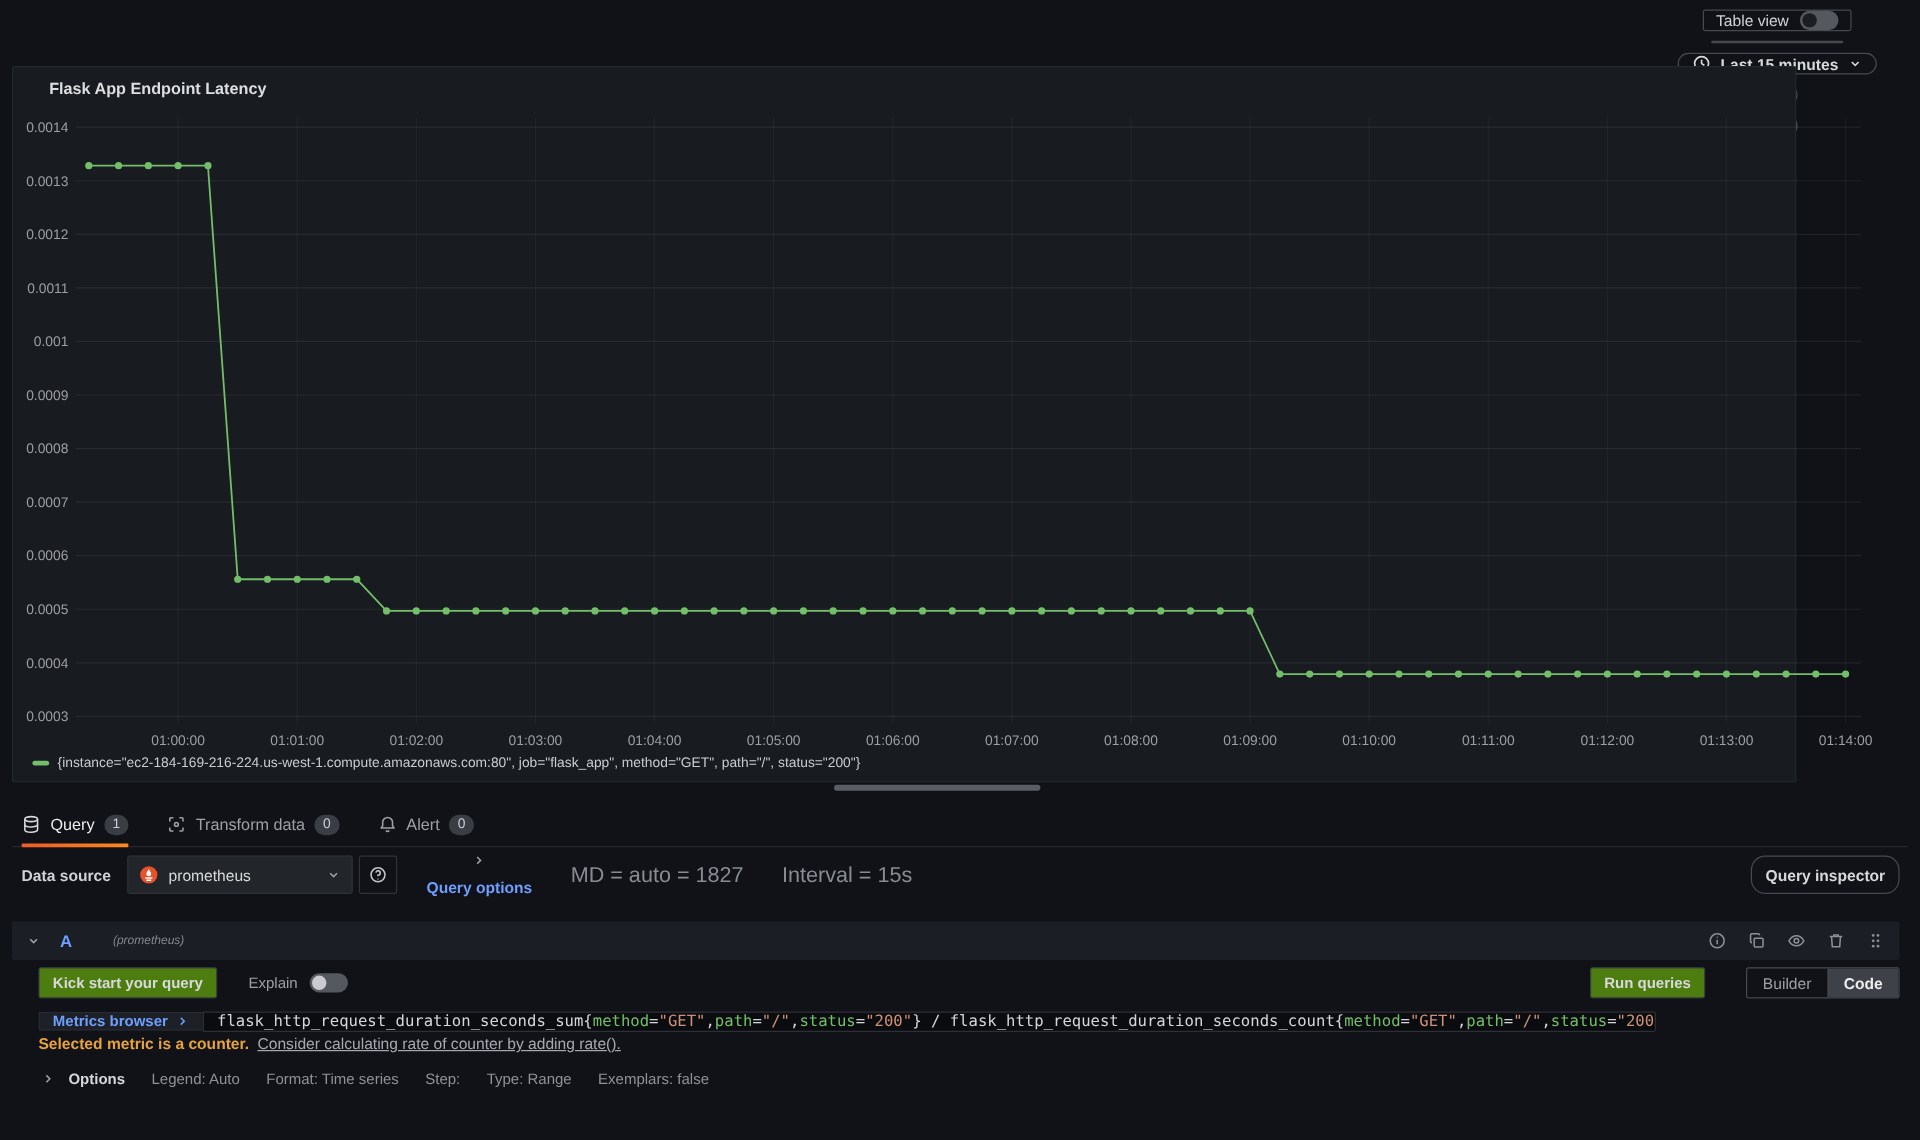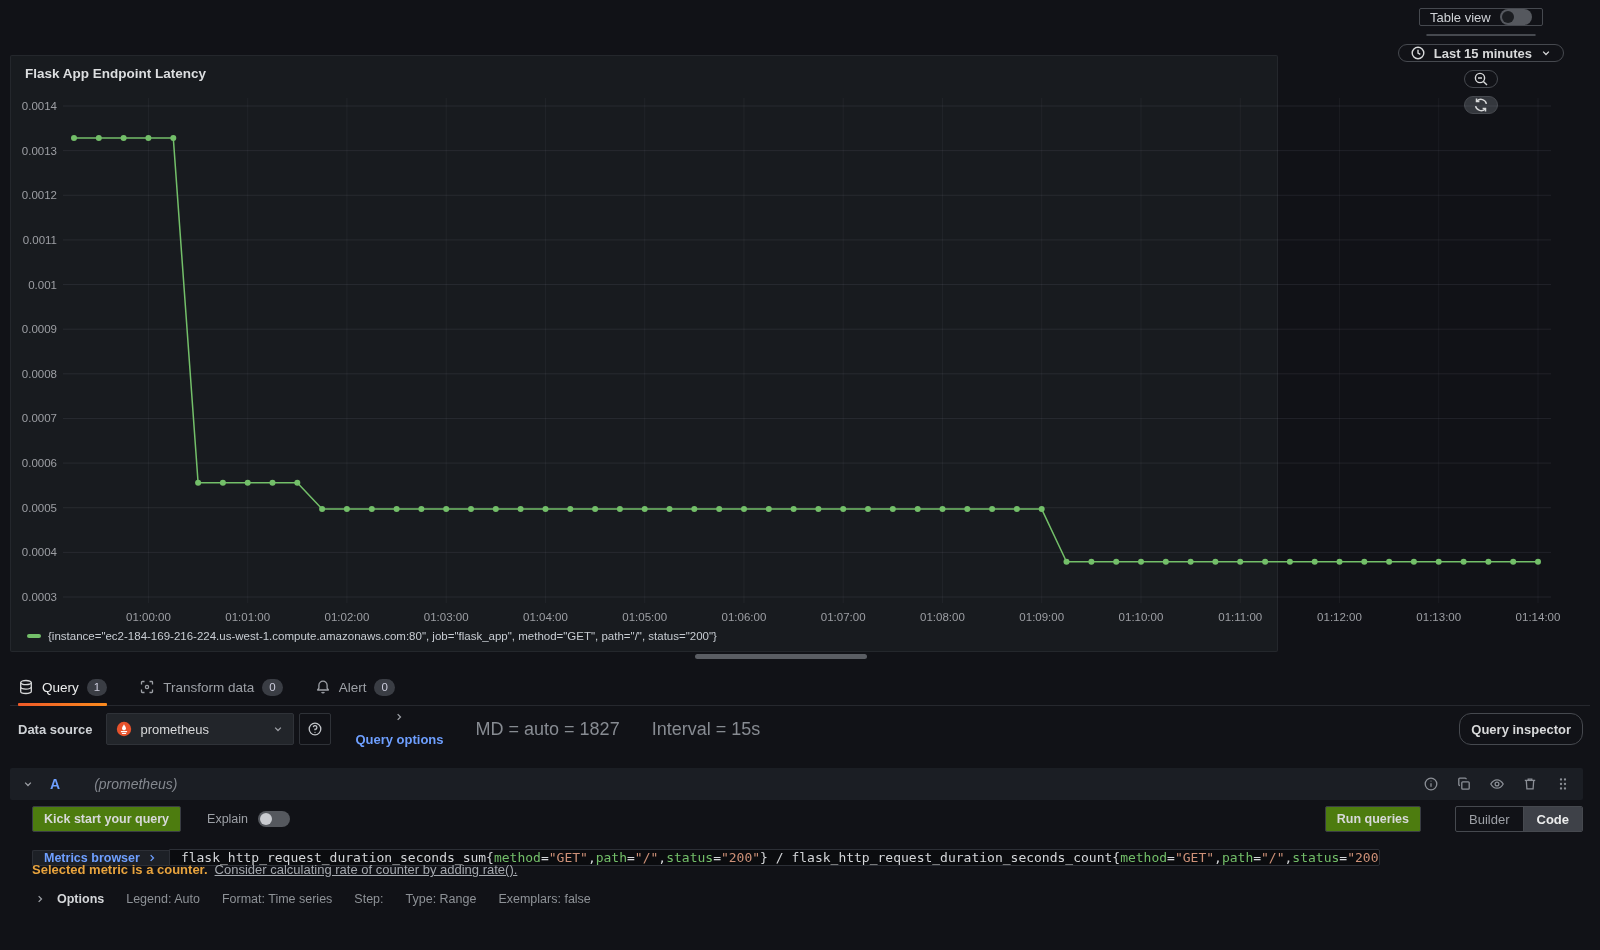--- a/index.html
+++ b/index.html
@@ -18,21 +18,21 @@
   .seg .cell.active{background:#3e4148;color:#eceded;font-weight:600;}
   .seg .cell + .cell{border-left:1px solid #46494f;}
   .btn{display:flex;align-items:center;gap:8px;height:30px;padding:0 11px;border:1px solid #46494f;border-radius:12px;background:transparent;color:#d8d9da;font-size:13px;font-weight:600;cursor:pointer;font-family:inherit;}
   .btn.icon-only{width:34px;justify-content:center;padding:0;}
   .btn.refresh{background:#34373d;}
   .switch{width:32px;height:16px;border-radius:9px;background:#55585e;position:relative;display:inline-block;cursor:pointer;}
   .switch .knob{position:absolute;left:2px;top:2px;width:12px;height:12px;border-radius:50%;background:#1b1d21;}
   .switch.light .knob{background:#c9cbd0;}
 
   
-  .panel{position:absolute;left:10px;top:55px;width:1268px;height:597px;background:#181b1f;border:1px solid rgba(204,204,220,.07);border-radius:2px;}
+  .panel{position:absolute;left:10px;top:55px;width:1487px;height:597px;background:#181b1f;border:1px solid rgba(204,204,220,.07);border-radius:2px;padding-left:16px;}
   .panel-title{padding:10px 14px 0;font-size:13.5px;font-weight:600;color:#dcdee0;}
   #chart-svg{position:absolute;left:0;top:30px;overflow:visible;}
   #chart-svg text{font-family:"Liberation Sans",sans-serif;}
   .legend-row{position:absolute;left:16px;bottom:9px;display:flex;align-items:center;gap:7px;font-size:11.5px;color:#c8cdd3;cursor:pointer;}
   .legend-swatch{width:14px;height:4px;border-radius:2px;background:#73bf69;}
 
   .scroll-thumb{position:absolute;left:695px;top:654px;width:172px;height:5px;border-radius:3px;background:#5a5d63;cursor:grab;}
 
   
   .tabs{position:absolute;left:10px;top:669px;right:10px;height:37px;display:flex;align-items:center;gap:32px;border-bottom:1px solid #26282e;padding:0 8px;}
@@ -52,30 +52,30 @@
   .help-btn{width:32px;height:32px;margin-left:5px;border:1px solid #2f3238;background:transparent;border-radius:2px;color:#c2c5c9;display:flex;align-items:center;justify-content:center;cursor:pointer;}
   .qo{display:flex;align-items:center;gap:9px;margin-left:24px;cursor:pointer;flex-direction:column;}
   .qo-label{color:#6e9fff;font-size:13px;font-weight:600;}
   .ds-meta{color:#878b92;font-size:18px;margin-left:32px;}
   .spacer{flex:1;}
 
   
   .q-head{position:absolute;left:10px;top:768px;width:1573px;height:32px;background:#1b1e24;display:flex;align-items:center;padding:0 12px;border-radius:2px;}
   .q-head .chev-btn{background:none;border:none;padding:0;color:#9da0a6;cursor:pointer;display:flex;}
   .q-ref{color:#6e9fff;font-weight:700;font-size:14px;margin-left:16px;}
-  .q-hint{color:#84888f;font-style:italic;font-size:14px;margin-left:34px;}
+  .q-hint{color:#84888f;font-style:italic;font-size:10px;margin-left:34px;}
   .qh-icons{display:flex;align-items:center;gap:17px;}
   .qh-icon{background:none;border:none;color:#8b8f96;width:16px;height:16px;padding:0;cursor:pointer;display:flex;}
 
   .q-toolbar{position:absolute;left:32px;top:806px;width:1551px;height:26px;display:flex;align-items:center;}
   .kick-btn,.run-btn{height:26px;padding:0 11px;background:#4d7c0f;border:1px solid #3a3d44;border-radius:2px;color:#d8d9da;font-size:12.5px;font-weight:600;cursor:pointer;font-family:inherit;}
   .explain-label{margin-left:26px;margin-right:10px;color:#9da0a6;font-size:12.5px;}
   .gap30{width:34px;}
 
-  .q-code{position:absolute;left:32px;top:836px;width:1348px;height:30px;display:flex;align-items:flex-end;}
+  .q-code{position:absolute;left:32px;top:836px;width:1348px;height:30px;display:flex;align-items:center;}
   .mb-btn{display:flex;align-items:center;gap:6px;padding:0 11px;background:#1d2026;border:1px solid #2c2f36;border-right:none;color:#6e9fff;font-size:12.5px;font-weight:600;cursor:pointer;border-radius:2px 0 0 2px;font-family:inherit;white-space:nowrap;}
   .code-field{flex:1;background:#0b0c0f;border:1px solid #2c2f36;border-radius:0 2px 2px 0;display:flex;align-items:center;padding:0 11px;font-family:"DejaVu Sans Mono","Liberation Mono",monospace;font-size:13px;white-space:pre;overflow:hidden;cursor:text;}
   .tok-p{color:#d4d6d9;}.tok-k{color:#73bf69;}.tok-s{color:#ce9178;}
 
   .q-warning{position:absolute;left:32px;top:862px;display:flex;gap:7px;font-size:13px;align-items:flex-start;}
   .warn-bold{color:#e8a33d;font-weight:700;}
   .warn-link{color:#a5a9af;text-decoration:underline;cursor:pointer;}
 
   .q-options{position:absolute;left:34px;top:888px;display:flex;align-items:center;gap:22px;font-size:12.5px;color:#8e9297;height:22px;}
   .opt-head{display:flex;align-items:center;gap:11px;color:#d4d6d9;font-weight:600;cursor:pointer;}

